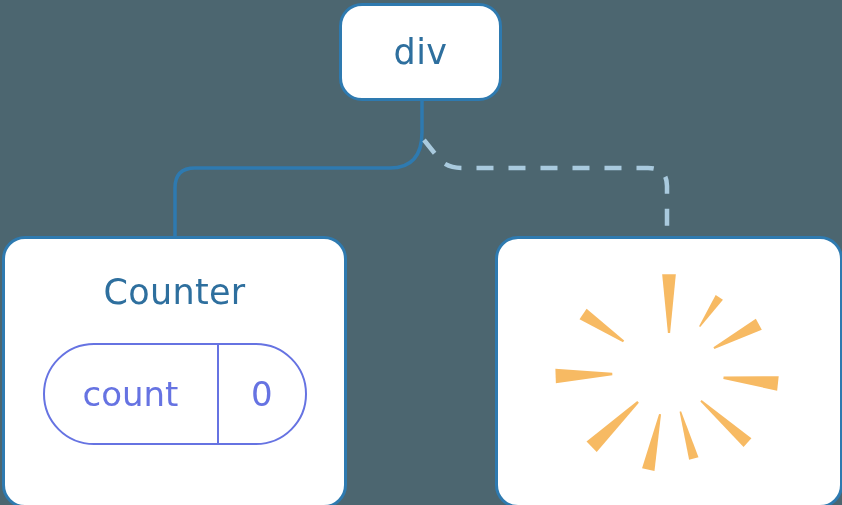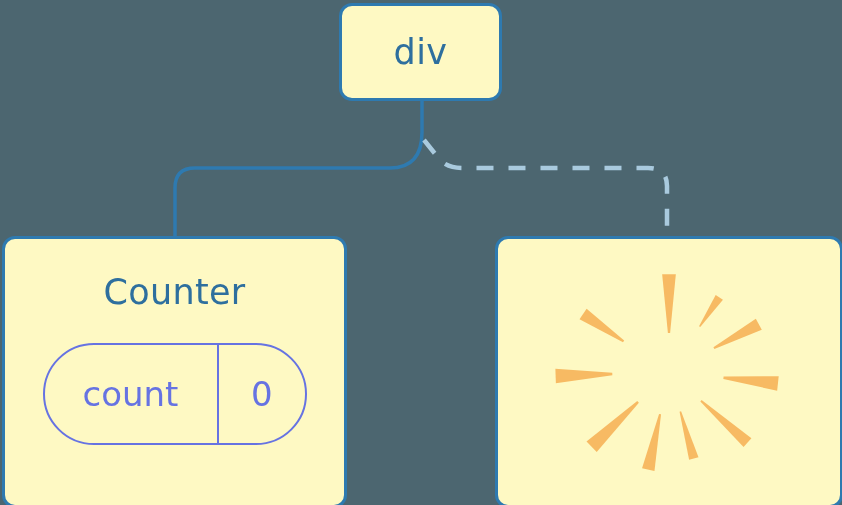--- a/index.html
+++ b/index.html
@@ -23,23 +23,23 @@
   #wires {
     position: absolute;
     left: 0;
     top: 0;
     width: 842px;
     height: 505px;
     pointer-events: none;
   }
   .node {
     position: absolute;
-    background: #fef9c3;
+    background: #ffffff;
     border: 3px solid #2e7ab0;
-    border-radius: 13px;
+    border-radius: 23px;
     box-sizing: border-box;
   }
   #node-div {
     left: 339px;
     top: 3px;
     width: 163px;
     height: 98px;
     display: flex;
     align-items: center;
     justify-content: center;

